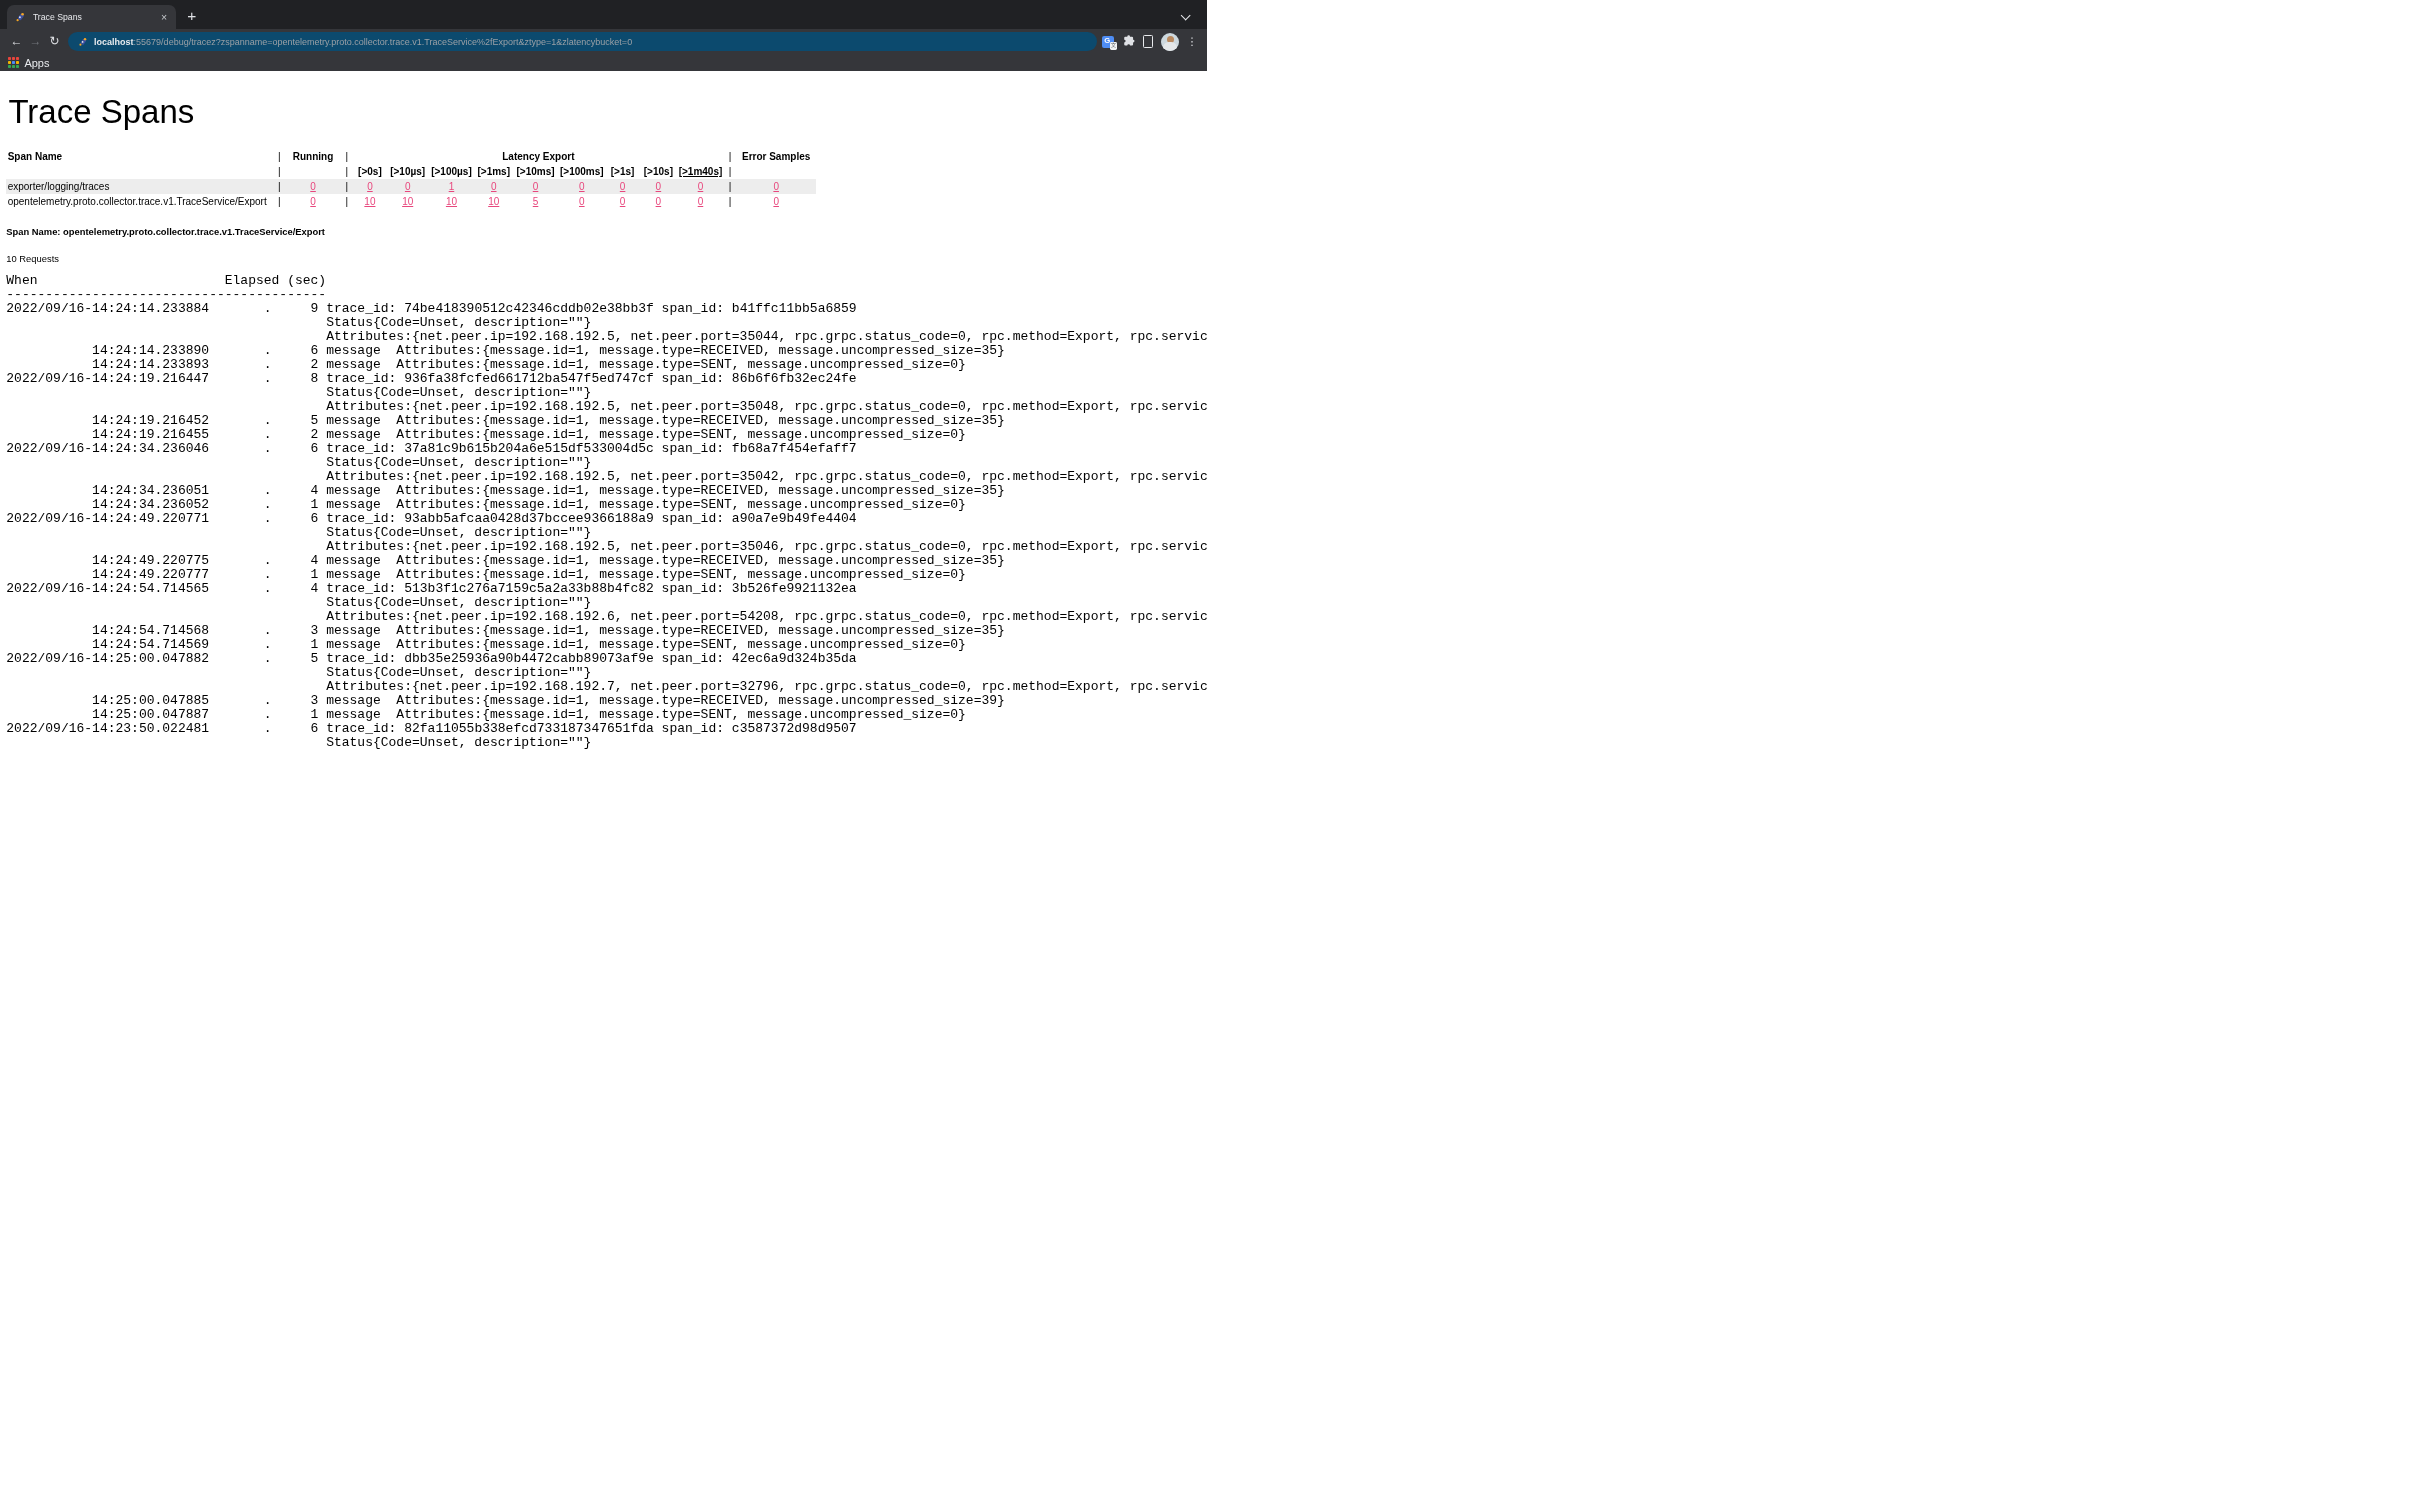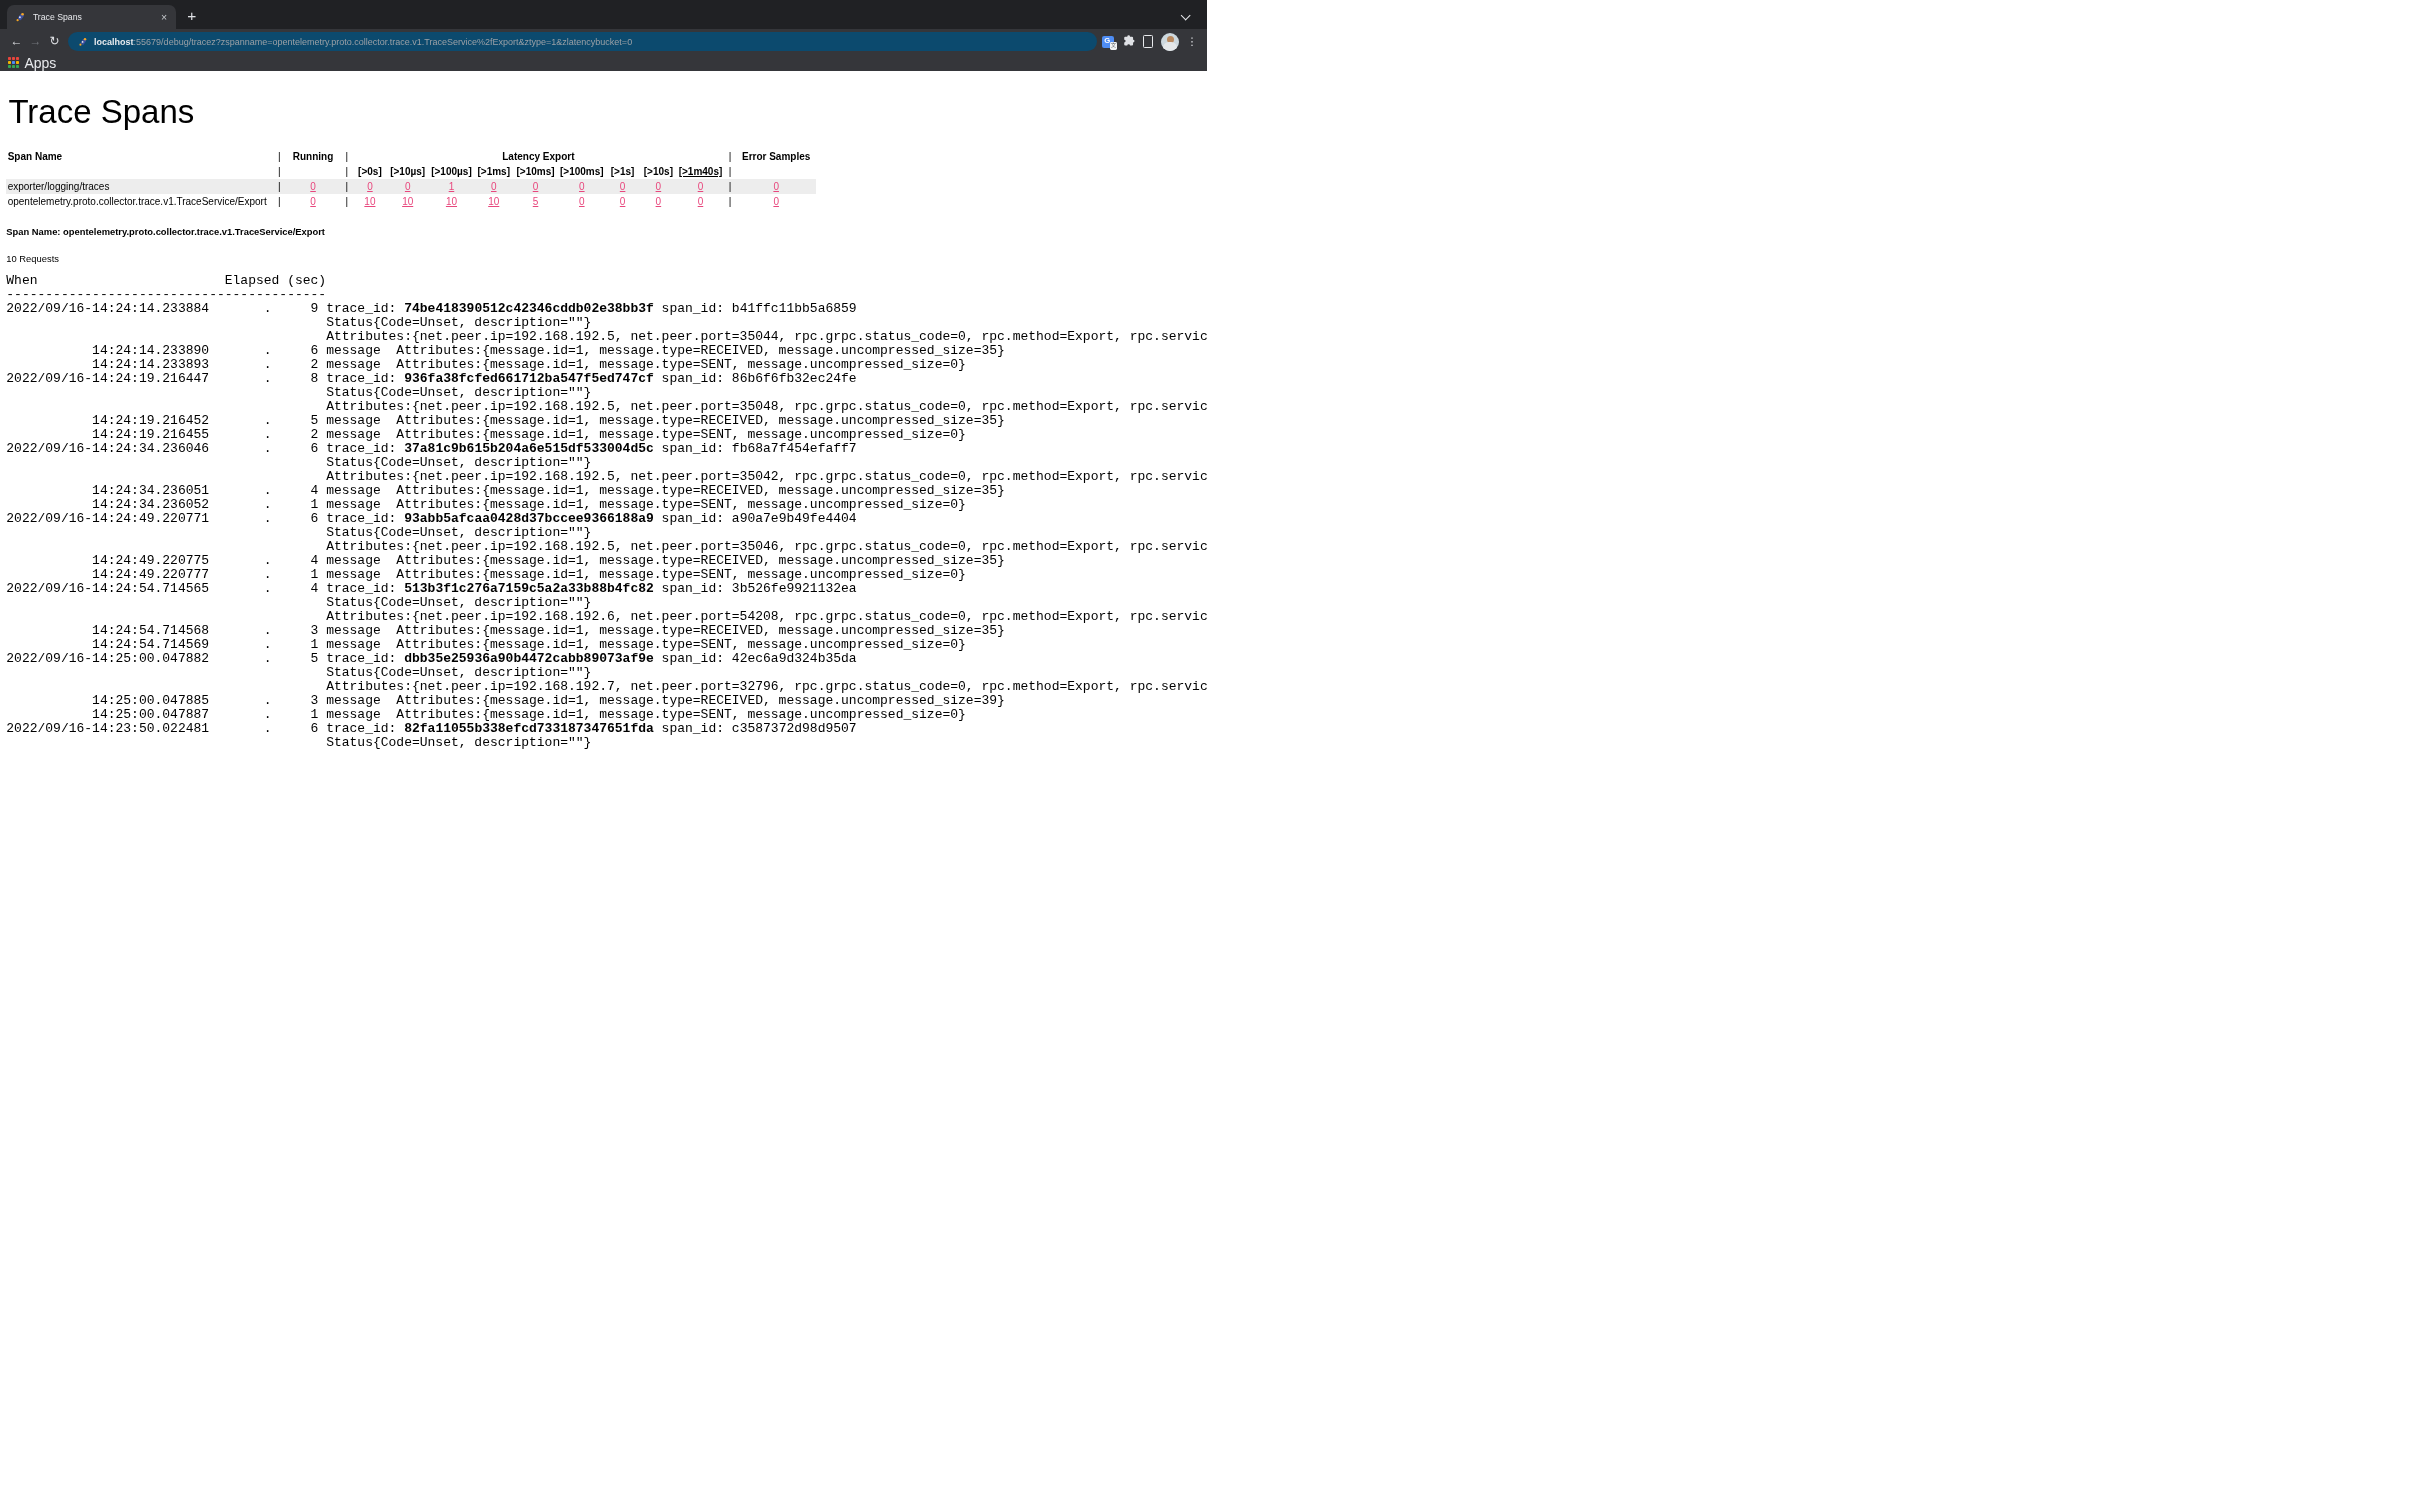--- a/index.html
+++ b/index.html
@@ -30,37 +30,37 @@
   .tool-icons{display:flex;align-items:center;gap:7.7px;padding-right:2.8px;}
   .tricon{position:relative;width:12px;height:12px;background:#4e8df5;border-radius:2.1px;}
   .tricon .g{position:absolute;left:2.1px;top:0.7px;color:#fff;font-size:7.7px;font-weight:bold;}
   .tricon .sub{position:absolute;right:-2.8px;bottom:-2.1px;width:7px;height:7.7px;background:#f1f3f4;
     border-radius:1.4px;color:#5f6368;font-size:5.6px;line-height:7.7px;text-align:center;}
   .sidepanel{width:8.4px;height:11.2px;border:1.7px solid #e8eaed;border-radius:1.4px;}
   .avatar{width:18px;height:18px;border-radius:50%;overflow:hidden;background:#cdd8de;position:relative;}
   .avatar .head{position:absolute;left:5.6px;top:3.5px;width:7px;height:7px;border-radius:50%;background:#b9895f;}
   .avatar .body{position:absolute;left:2.1px;top:9.8px;width:14px;height:9.8px;border-radius:5.6px 5.6px 0 0;background:#e4e7e9;}
   .kebab{color:#dfe1e5;font-size:10.5px;letter-spacing:0;line-height:10.5px;}
-  .bookmarks{height:17px;background:#35363a;display:flex;align-items:center;padding:0 8.4px;color:#e8eaed;font-size:14px;text-align:right;}
+  .bookmarks{height:17px;background:#35363a;display:flex;align-items:center;padding:0 8.4px;color:#e8eaed;font-size:11px;text-align:right;}
   .apps-grid{display:grid;grid-template-columns:repeat(3,2.8px);grid-gap:1px;margin-right:5.6px;}
   .apps-grid i{width:2.8px;height:2.8px;border-radius:0.7px;display:block;}
   
   .page{padding:0 0 0 6.3px;color:#000;}
   h1{font-size:33px;font-weight:400;margin:22.3px 0 18px 2.1px;letter-spacing:0;}
   table.samples{border-collapse:collapse;font-size:10px;table-layout:fixed;}
   table.samples td{padding:1.4px 1.4px;white-space:nowrap;overflow:visible;height:12px;}
   table.samples td.b{font-weight:bold;}
   table.samples td.c{text-align:center;}
   table.samples td.sep{width:9.8px;text-align:center;}
   table.samples tr.alt{background:var(--row-alt,#ededed);}
   table.samples a{color:var(--link,#e8477d);text-decoration:underline;}
   .spanline{font-size:9.4px;font-weight:bold;margin:18px 0 0 0;}
   .reqline{font-size:9.4px;margin:15.4px 0 0 0;}
   pre.log{font-family:"Liberation Mono",monospace;font-size:13px;line-height:14px;margin:9.8px 0 0 0;}
-  pre.log b{font-weight:bold;}
+  pre.log b{font-weight:normal;}
 </style>
 </head>
 <body>
 
 <div class="chrome">
   <div class="tabstrip">
     <div class="tab">
       <svg width="10.5" height="10.5" viewBox="0 0 16 16">
         <rect x="5.5" y="1.5" width="6" height="11" rx="3" transform="rotate(35 8 8)" fill="#3b4f9e"></rect>
         <circle cx="11.5" cy="3.5" r="2" fill="#f5a623"></circle>

